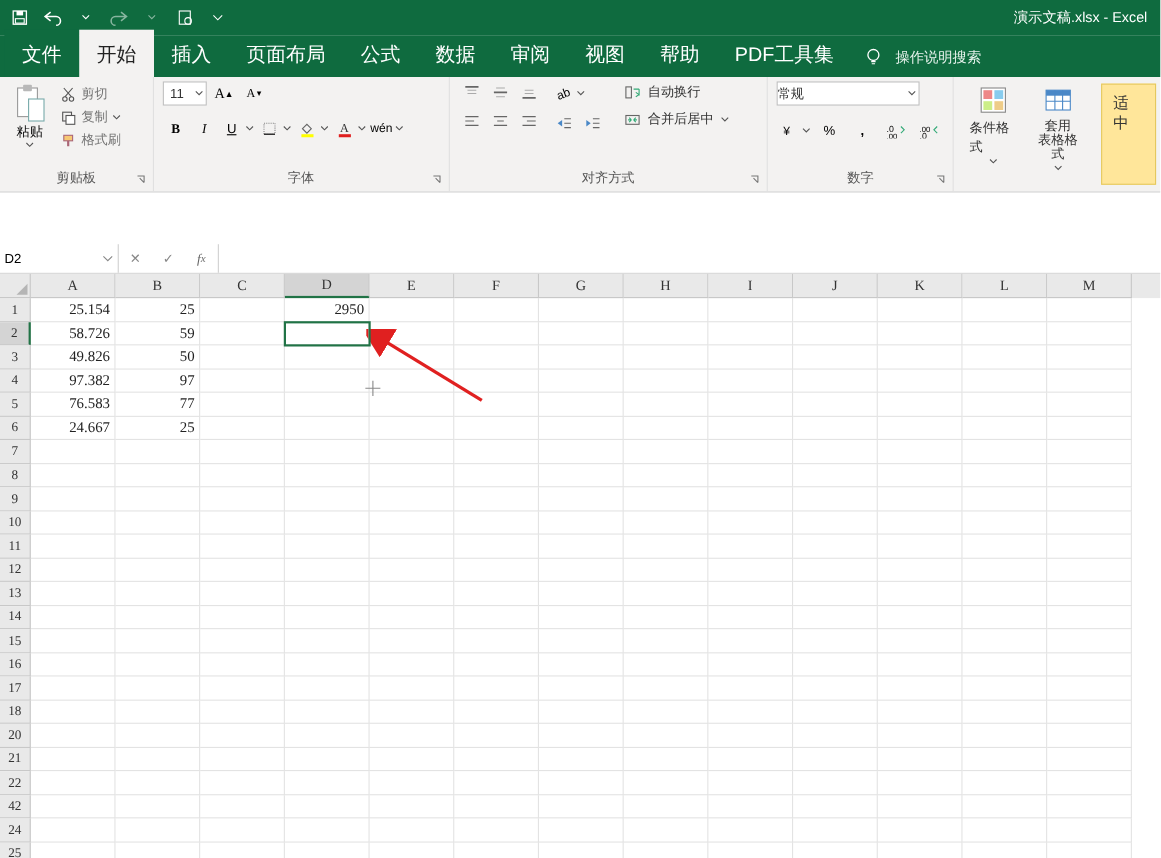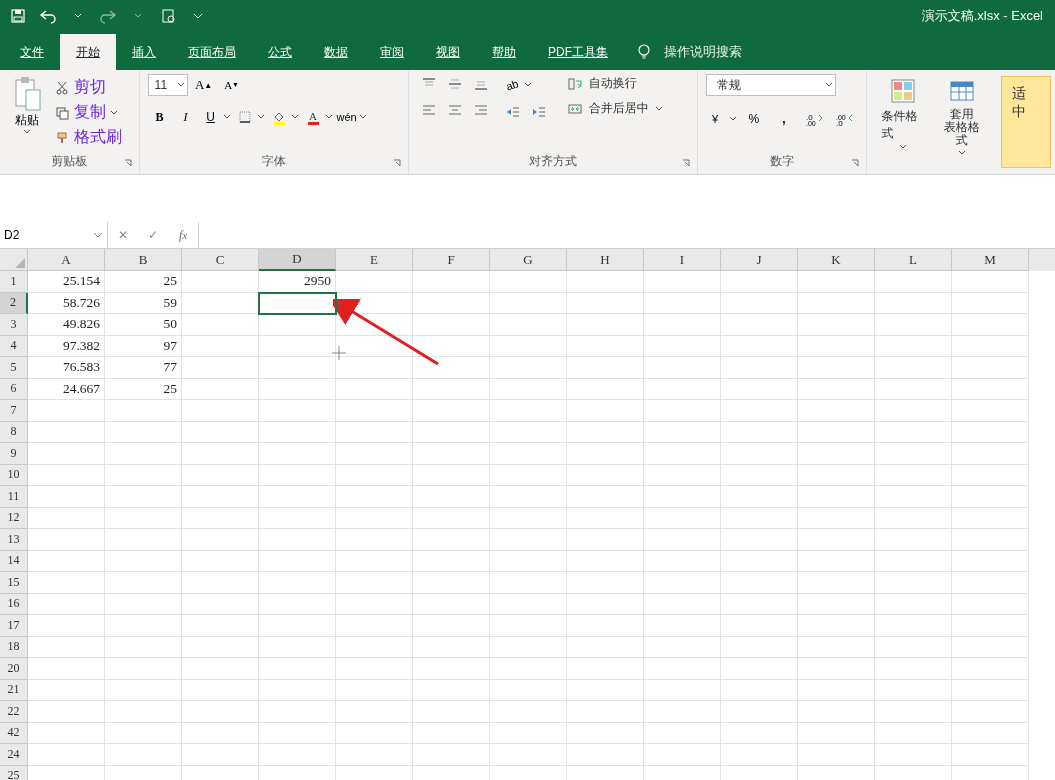--- a/index.html
+++ b/index.html
@@ -35,23 +35,22 @@
 .tabs {
   background: #0f6b3f;
   height: 38px;
   display: flex;
   align-items: flex-end;
   padding-left: 4px;
 }
 .tab {
   padding: 10px 16px 9px;
   color: #fff;
-  font-size: 12px;
+  font-size: 18px;
   cursor: pointer;
-  text-decoration: underline;
 }
 .tab.active { background: #f3f2f1; color: #222; }
 .file-tab { background: #0f6b3f; color: #fff; }
 .help-icon { width: 20px; height: 20px; margin: 0 6px 8px 10px; display:flex;align-items:center;justify-content:center;}
 .search-hint { color: #e8f3ed; font-size: 13px; margin-bottom: 9px; margin-left: 4px; }
 
 
 .ribbon {
   background: #f3f2f1;
   border-bottom: 1px solid #d6d6d6;
@@ -80,21 +79,21 @@
   cursor:pointer;
 }
 
 
 .paste-btn {
   display:flex;flex-direction:column;align-items:center;justify-content:center;
   padding: 2px 4px; cursor:pointer;
 }
 .paste-icon { width: 30px; height: 36px; }
 .small-col { display:flex;flex-direction:column; gap:2px; margin-top:2px;}
-.small-btn { display:flex;align-items:center;gap:4px; padding:1px 4px; cursor:pointer; font-size:16px; color:#6d28d9;}
+.small-btn { display:flex;align-items:center;gap:4px; padding:1px 4px; cursor:pointer; font-size:12px; color:#737373;}
 .small-btn .ico { width:16px;height:16px;display:flex;align-items:center;justify-content:center;}
 
 
 .font-row { display:flex; gap:4px; align-items:center; margin-bottom:6px;}
 .font-dd {
   height: 22px; background:#fff; border:1px solid #bfbfbf;
   display:flex;align-items:center;padding:0 2px 0 6px; font-size:12px; color:#333;
 }
 .font-dd .caret { margin-left:auto; }
 .btn-row { display:flex; gap:2px; align-items:center;}
@@ -108,21 +107,21 @@
 
 
 .align-col{display:flex;flex-direction:column;gap:6px;}
 .align-row{display:flex;gap:2px;}
 .align-btn{width:24px;height:20px;display:flex;align-items:center;justify-content:center;cursor:pointer;}
 
 .wrap-merge-col{display:flex;flex-direction:column;gap:6px; margin-left:6px;}
 .wrap-btn{display:flex;align-items:center;gap:6px;padding:1px 6px;cursor:pointer;font-size:12px;color:#333;}
 
 
-.num-dd{height:22px;width:130px;background:#fff;border:1px solid #bfbfbf;display:flex;align-items:center;padding:0 2px 0 10px;font-size:12px;color:#333;gap:43px;}
+.num-dd{height:22px;width:130px;background:#fff;border:1px solid #bfbfbf;display:flex;align-items:center;padding:0 2px 0 0;font-size:12px;color:#333;gap:43px;}
 .num-row{display:flex;gap:2px;margin-top:8px;}
 .num-btn{width:28px;height:22px;display:flex;align-items:center;justify-content:center;cursor:pointer;}
 
 
 .big-btn{display:flex;flex-direction:column;align-items:center;padding:2px 6px;cursor:pointer;gap:2px;font-size:12px;color:#333;}
 .big-ico{width:30px;height:30px;}
 
 .fit-btn{background:#ffe69a;border:1px solid #e5c85e;padding:8px 10px;font-size:14px;color:#333;cursor:pointer;margin:6px 4px;}
 
 

